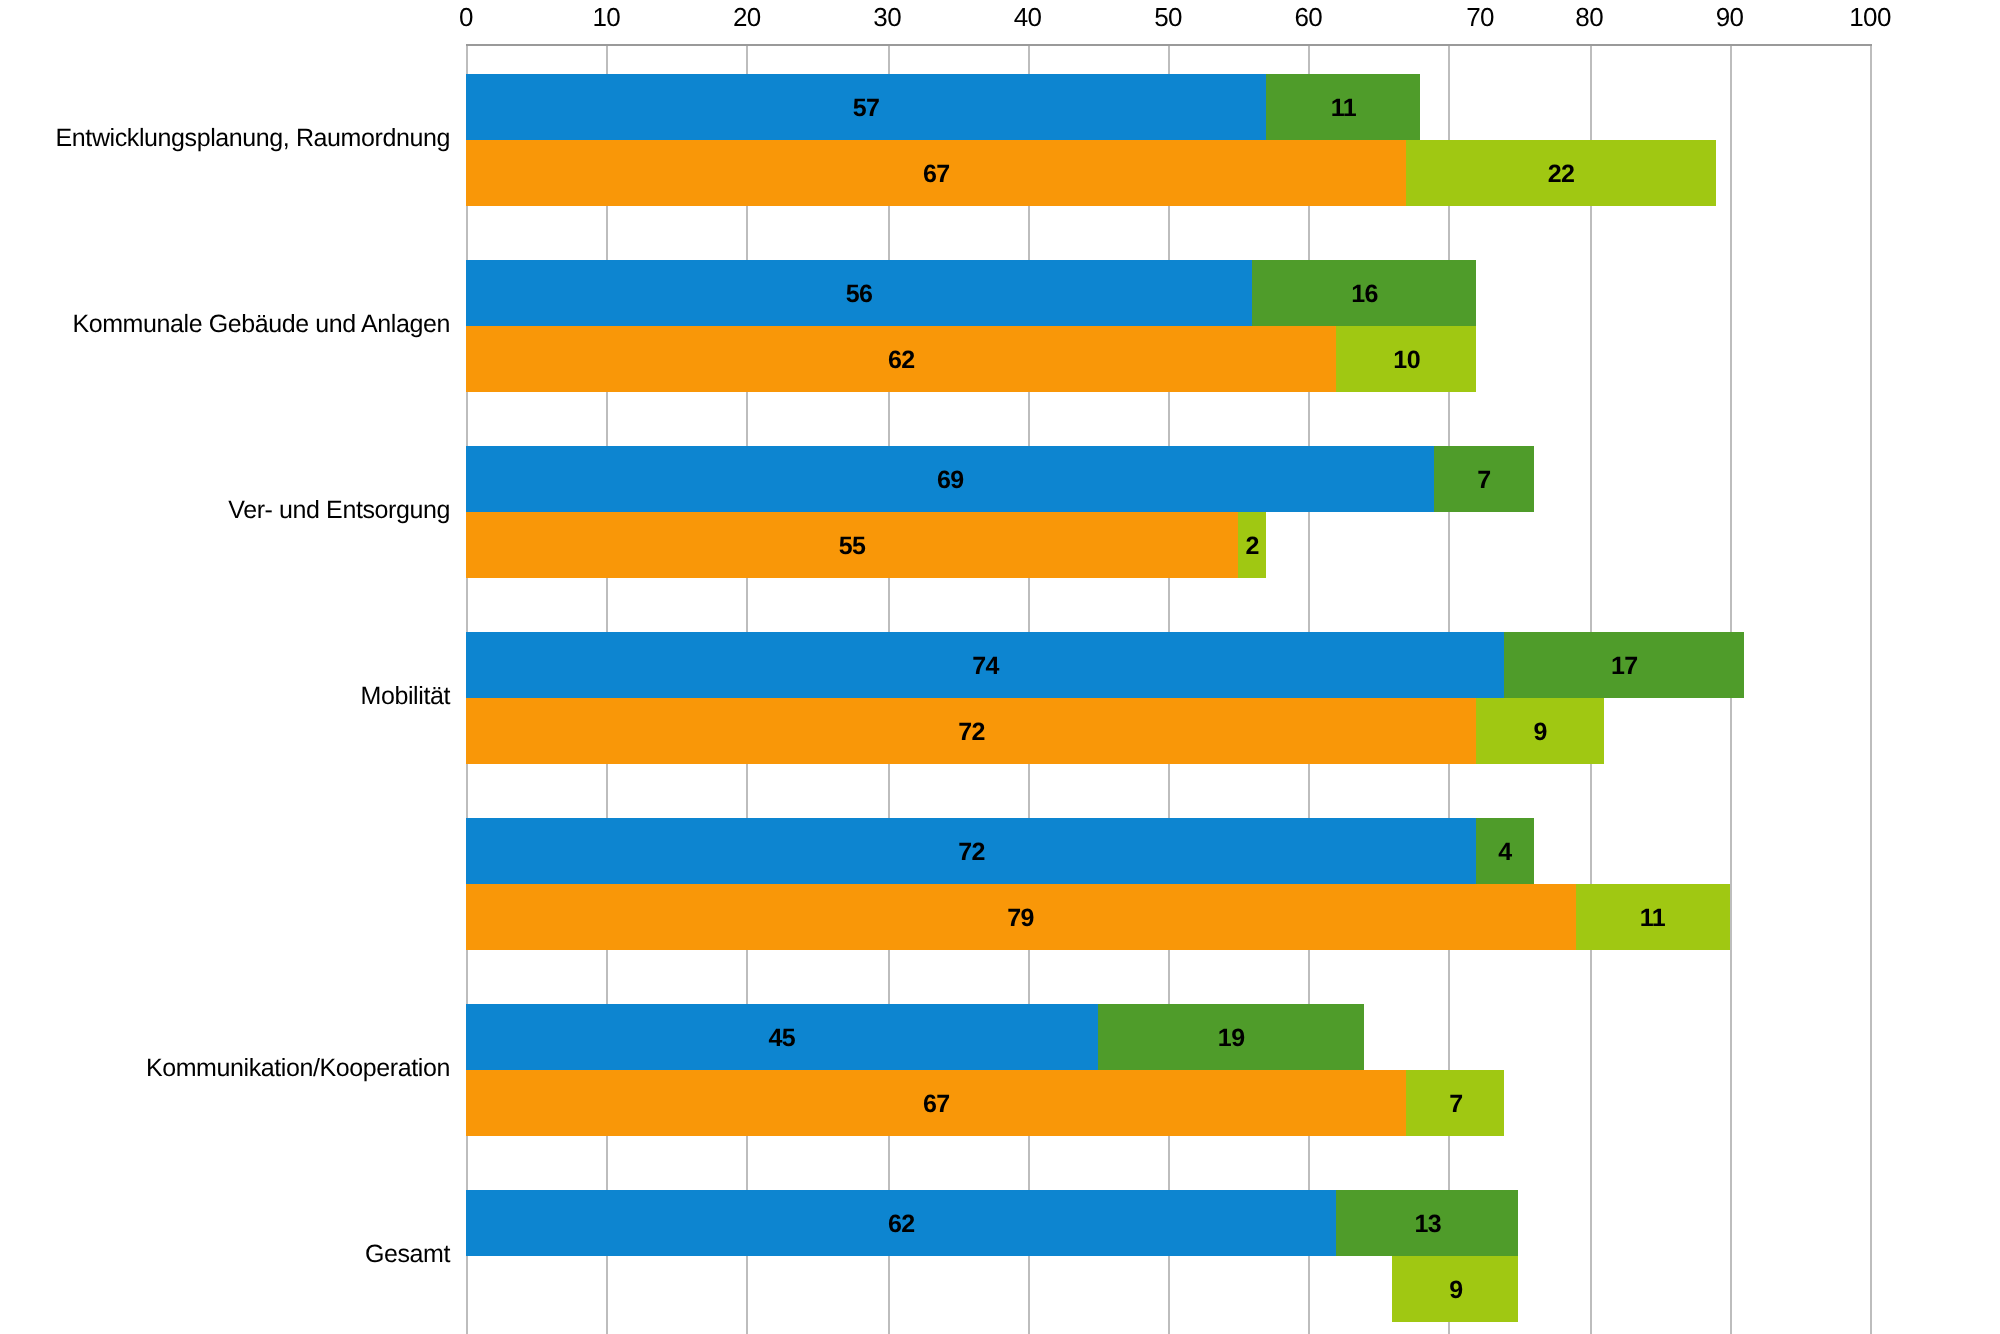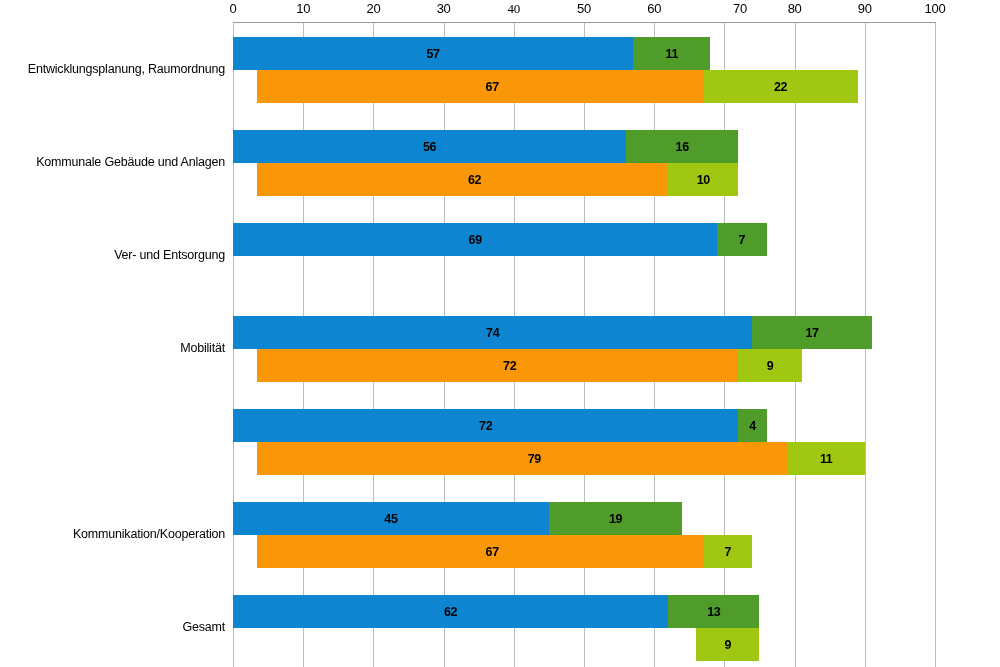--- a/index.html
+++ b/index.html
@@ -112,36 +112,36 @@
     align-items: center;
     justify-content: center;
     font-size: 12.5px;
     color: #000000;
     overflow: hidden;
     box-sizing: border-box;
     letter-spacing: -0.3px;
   }
   .seg-blue  { background: #0d85d0; }
   .seg-green { background: #4f9c2a; }
-  .seg-orange{ background: #f99708; margin-left: 24px; }
+  .seg-orange{ background: #f99708; }
   .seg-lime  { background: #a0c812; }
 
   .seg-value { pointer-events: none; font-weight: bold; }
 </style>
 </head>
 <body>
 
 <div id="chart-root">
 
   <div id="axis-area">
       <div class="tick-label" style="left: 0px;">0</div>
       <div class="tick-label" style="left: 70.2px;">10</div>
       <div class="tick-label" style="left: 140.4px;">20</div>
       <div class="tick-label" style="left: 210.6px;">30</div>
-      <div class="tick-label" style="left: 280.8px; font-family: Liberation Serif, serif;">40</div>
+      <div class="tick-label" style="left: 280.8px;">40</div>
       <div class="tick-label" style="left: 351px;">50</div>
       <div class="tick-label" style="left: 421.2px;">60</div>
       <div class="tick-label" style="left: 507px;">70</div>
       <div class="tick-label" style="left: 561.6px;">80</div>
       <div class="tick-label" style="left: 631.8px;">90</div>
       <div class="tick-label" style="left: 702px;">100</div>
     </div>
   <div id="axis-line"></div>
 
   <div id="plot">
@@ -199,20 +199,28 @@
       <div class="cat-group" style="top: 200px;">
         <div class="cat-label">Ver- und Entsorgung</div>
         <div class="bar-row row-a">
           <div class="seg seg-blue" style="left: 0px; width: 484.38px;">
             <span class="seg-value">69</span>
           </div>
           <div class="seg seg-green" style="left: 484.38px; width: 49.14px;">
             <span class="seg-value">7</span>
           </div>
         </div>
+        <div class="bar-row row-b">
+          <div class="seg seg-orange" style="left: 0px; width: 386.1px;">
+            <span class="seg-value">55</span>
+          </div>
+          <div class="seg seg-lime" style="left: 386.1px; width: 14.04px;">
+            <span class="seg-value">2</span>
+          </div>
+        </div>
       </div>
       <div class="cat-group" style="top: 293px;">
         <div class="cat-label">Mobilität</div>
         <div class="bar-row row-a">
           <div class="seg seg-blue" style="left: 0px; width: 519.48px;">
             <span class="seg-value">74</span>
           </div>
           <div class="seg seg-green" style="left: 519.48px; width: 119.34px;">
             <span class="seg-value">17</span>
           </div>

